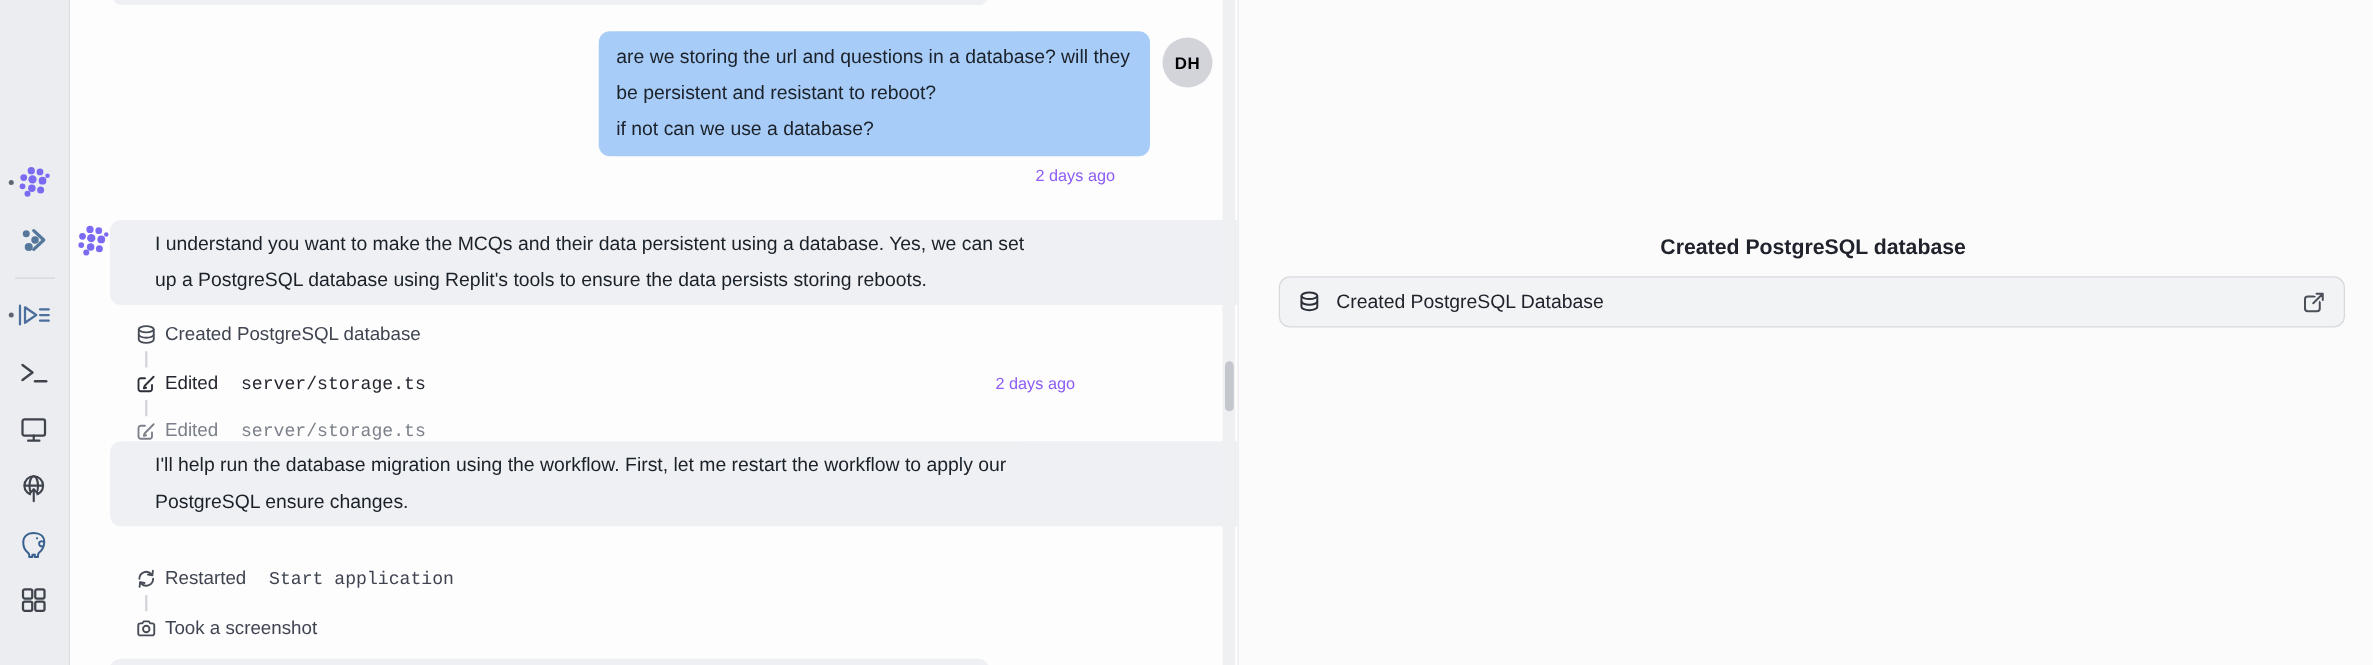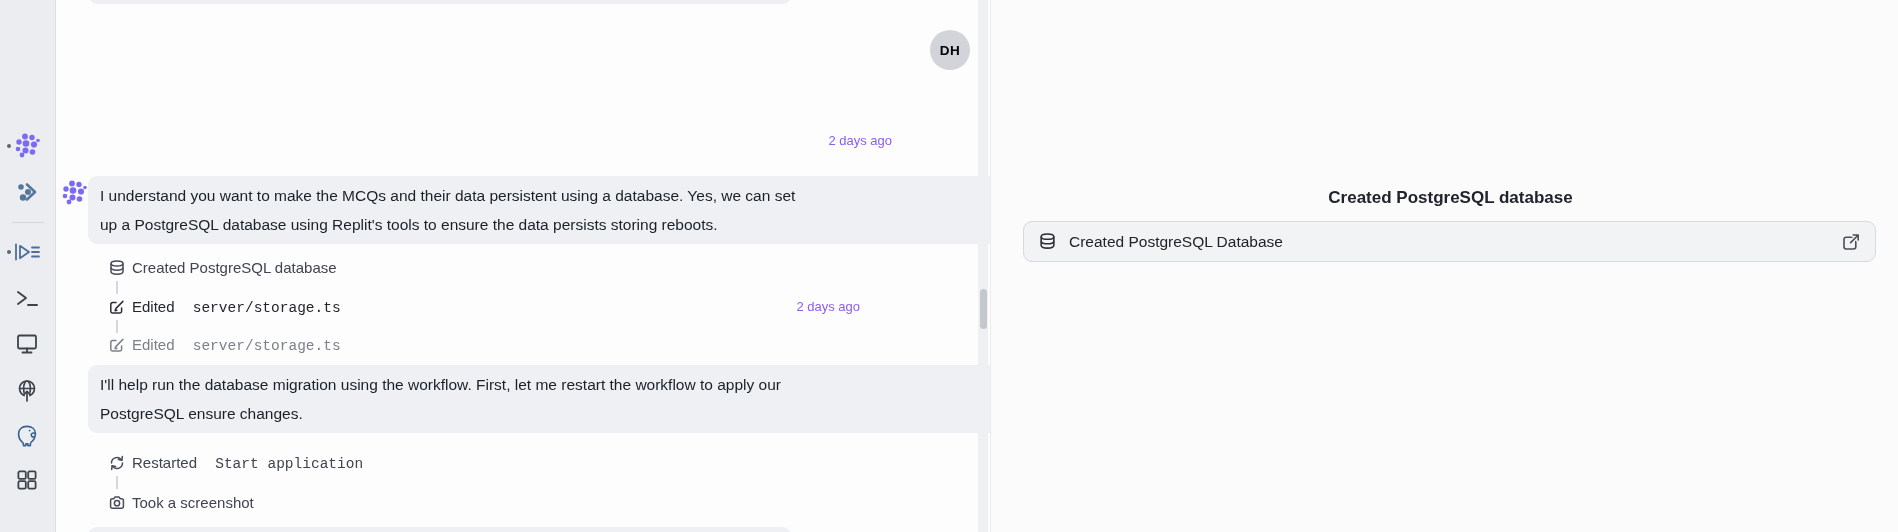--- a/index.html
+++ b/index.html
@@ -25,24 +25,24 @@
     border-radius:9px; padding:6px 16px 7px 14px; color:#1b2129; font-size:15.5px; line-height:29px; }
   .user-bubble div { white-space:nowrap; }
   .avatar { position:absolute; left:874px; top:30px; width:40px; height:40px; border-radius:50%;
     background:#d2d4d9; color:#000000; font-size:13.5px; font-weight:bold; letter-spacing:.5px;
     display:flex; align-items:center; justify-content:center; }
   .timestamp { position:absolute; color:#8b5cf6; font-size:13px; line-height:20px; }
   .ts-user { top:131px; right:98px; }
 
   .agent-logo { position:absolute; left:4px; top:179px; width:28px; height:28px; }
   .agent-bubble { position:absolute; left:32px; width:911px; background:#eef0f3;
-    border-radius:9px; padding:5px 12px; color:#1b2129; font-size:15.5px; line-height:29px; }
+    border-radius:9px; padding:5px 36px; color:#1b2129; font-size:15.5px; line-height:29px; }
   .agent-bubble div { white-space:nowrap; }
   .bubble-1 { top:176px; }
-  .bubble-2 { top:365px; }
+  .bubble-2 { top:353px; }
 
   .action-row { position:absolute; left:0; width:871px; height:22px; cursor:pointer; }
   .action-row .row-icon { position:absolute; left:52px; top:2px; width:18px; height:18px; }
   .action-row .row-label { position:absolute; left:76px; top:0; font-size:15px; line-height:22px; color:#3f4450; }
   .action-row .row-label code { font-family:"Liberation Mono","DejaVu Sans Mono",monospace; font-size:14.5px;margin-left:14px; }
   .action-row.dark .row-label { color:#23262e; }
   .action-row.muted .row-label { color:#7b8089; }
   .action-row .row-ts { top:1px; right:67px; }
   .connector { position:absolute; left:60px; width:1.5px; background:#d5d7dc; }
 
@@ -153,20 +153,25 @@
         <rect x="3.4" y="13.2" width="7.4" height="7.4" rx="1.4"></rect>
         <rect x="13.2" y="13.2" width="7.4" height="7.4" rx="1.4"></rect>
       </svg>
     </div>
   </aside>
 
   <main class="chat">
 
     <div class="cutoff top"></div>
 
+    <div class="user-bubble">
+      <div>are we storing the url and questions in a database? will they</div>
+      <div>be persistent and resistant to reboot?</div>
+      <div>if not can we use a database?</div>
+    </div>
     <div class="avatar">DH</div>
     <div class="timestamp ts-user">2 days ago</div>
 
     <div class="agent-logo">
       <svg width="28" height="28" viewBox="0 0 28 28" fill="#7b6bf2">
         <circle cx="6" cy="10" r="2.7"></circle>
           <circle cx="5" cy="17" r="2.3"></circle>
           <circle cx="9" cy="23" r="2.4"></circle>
         <circle cx="12" cy="4.5" r="2.9"></circle>
           <circle cx="13" cy="11.5" r="3.3"></circle>

